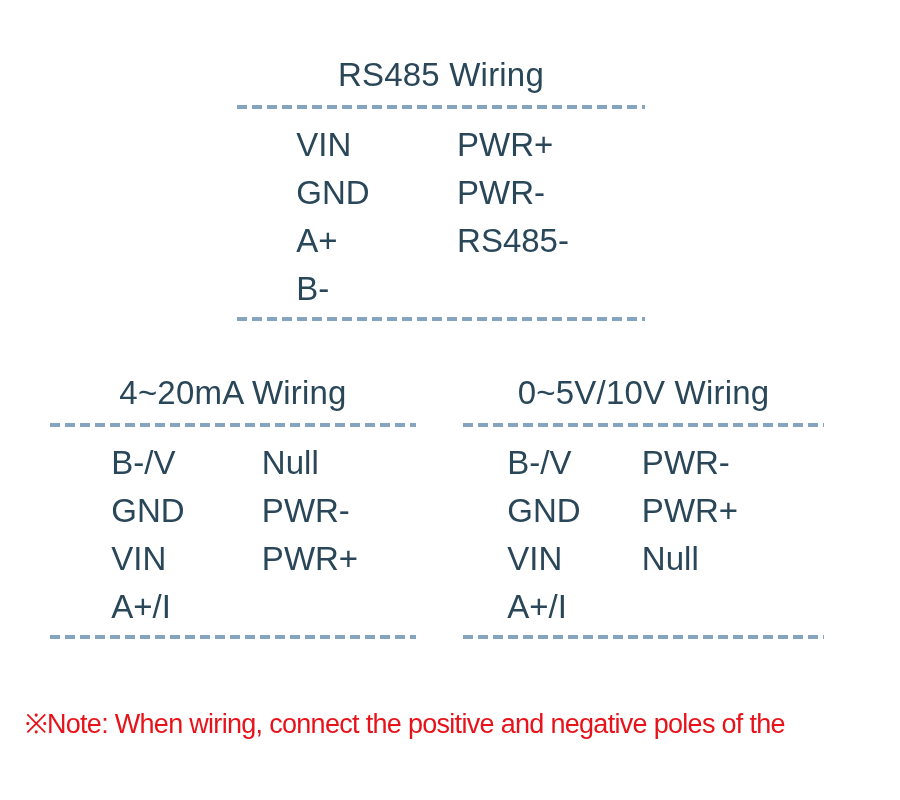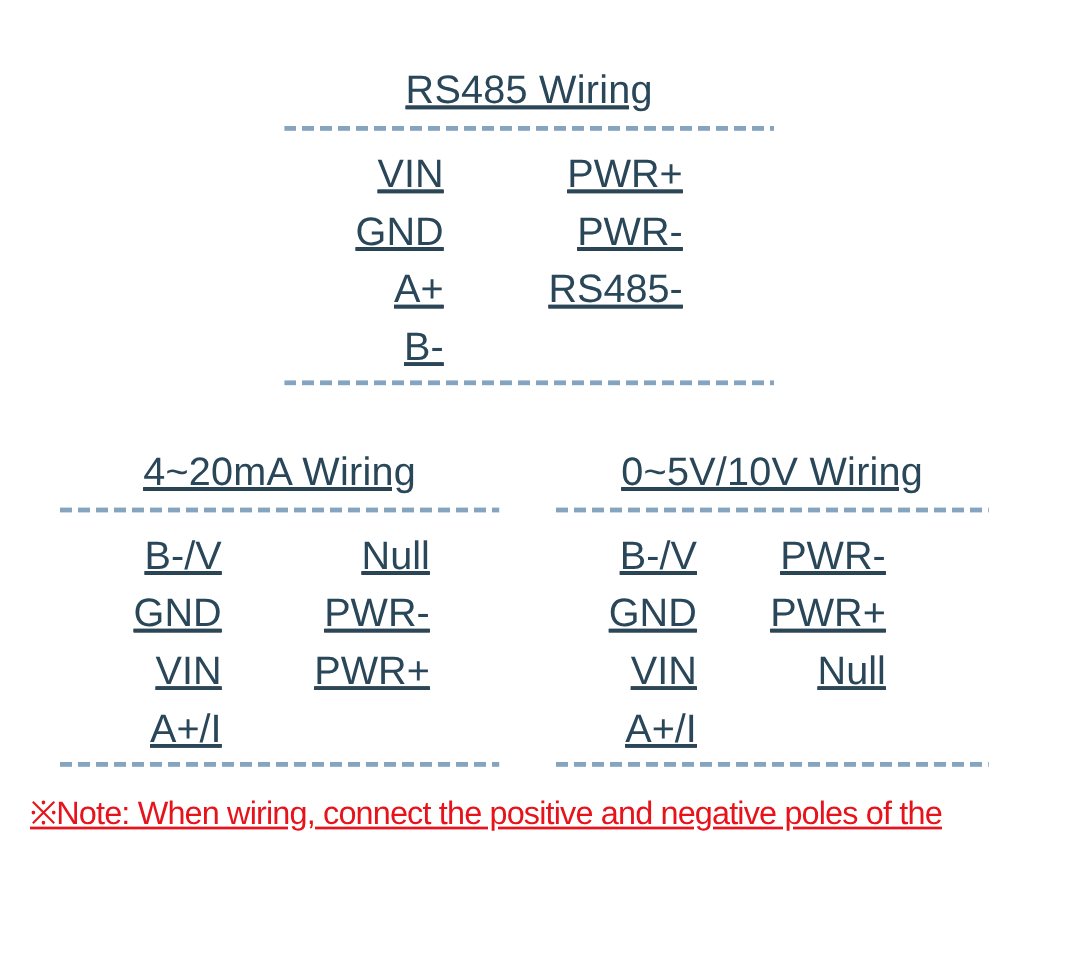--- a/index.html
+++ b/index.html
@@ -1,21 +1,21 @@
 <!DOCTYPE html>
 <html style="--navy: #2a4759; --divider: #85a4c0; --note-red: #e8121a; --bg: #ffffff;"><head>
 <meta charset="utf-8">
 <style>
   :root {
     --navy: #2a4759;
     --divider: #85a4c0;
     --note-red: #e8121a;
     --bg: #ffffff;
   }
-  * { box-sizing: border-box; text-decoration: underline; }
+  * { box-sizing: border-box; }
   html, body { margin: 0; padding: 0; }
   body {
     width: 900px;
     height: 800px;
     background: var(--bg);
     font-family: "Liberation Sans", sans-serif;
     position: relative;
     overflow: hidden;
   }
   .section { position: absolute; }
@@ -47,39 +47,39 @@
     position: absolute;
     top: 12px;
     transform: translateX(-50%);
     white-space: nowrap;
   }
   .pin {
     height: 48px;
     line-height: 48px;
     font-size: 33px;
     color: var(--navy);
-    text-align: right;
+    text-align: left;
   }
   #sec-rs485 .col-left  { left: 96px; }
   #sec-rs485 .col-right { left: 276px; }
   #sec-ma .col-left     { left: 98px; }
   #sec-ma .col-right    { left: 260px; }
   #sec-v .col-left      { left: 81px; }
   #sec-v .col-right     { left: 227px; }
 
   .note {
     position: absolute;
     left: 25px;
     top: 658px;
     color: var(--note-red);
     font-size: 27px;
     line-height: 40px;
     letter-spacing: -0.7px;
   }
-  .note div { white-space: nowrap; }
+  .note div { white-space: nowrap; margin-top: 46px; }
 </style>
 </head>
 <body>
 
 <div>
 
   <div class="section" id="sec-rs485">
     <h2 class="section-title">RS485 Wiring</h2>
     <div class="dash top"></div>
     <div class="rows">

